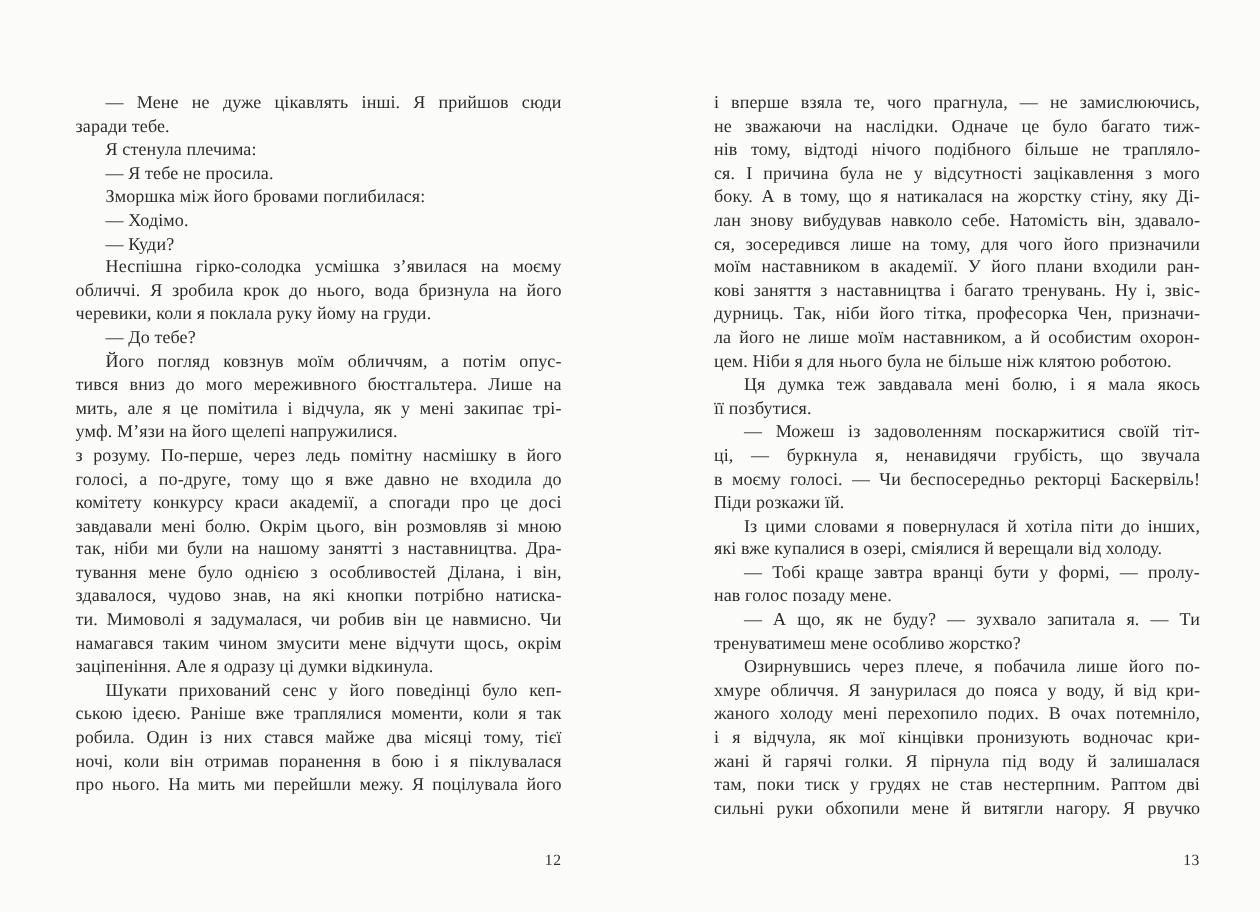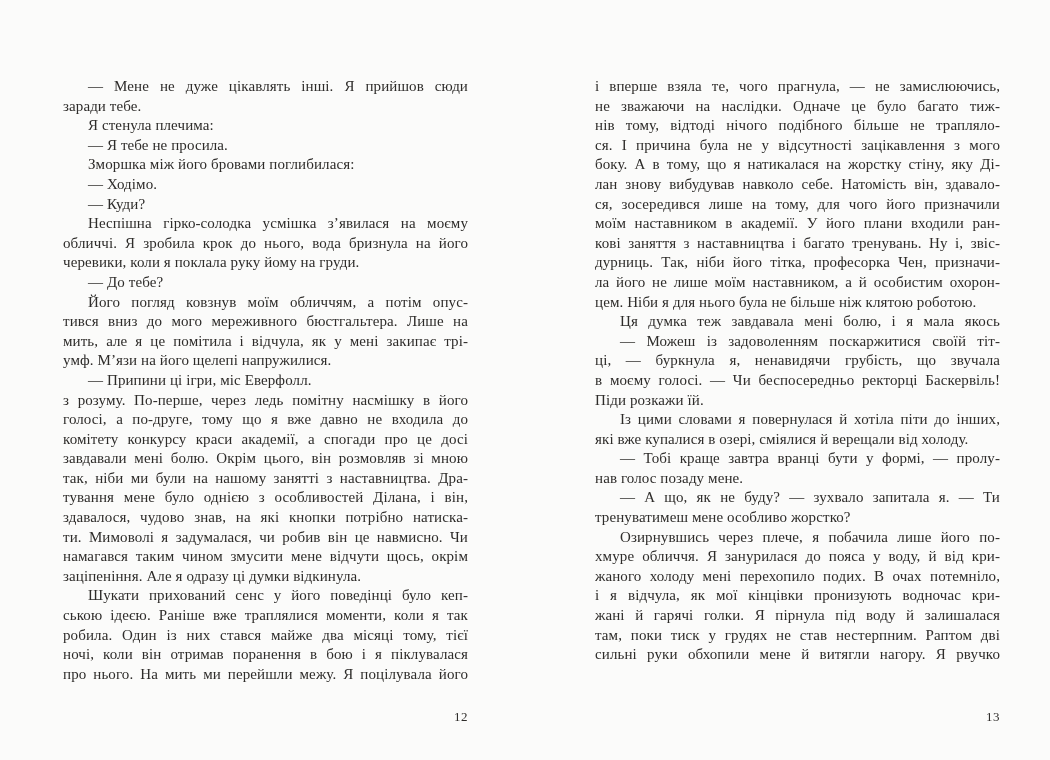--- a/index.html
+++ b/index.html
@@ -88,23 +88,20 @@
         <div class="para">
           <div class="line indent end">— До тебе?</div>
         </div>
         <div class="para">
           <div class="line indent">Його погляд ковзнув моїм обличчям, а потім опус-</div>
           <div class="line">тився вниз до мого мереживного бюстгальтера. Лише на</div>
           <div class="line">мить, але я це помітила і відчула, як у мені закипає трі-</div>
           <div class="line end">умф. М’язи на його щелепі напружилися.</div>
         </div>
         <div class="para">
-          <div class="line indent end">— Припини ці ігри, міс Еверфолл.</div>
-        </div>
-        <div class="para">
           <div class="line">з розуму. По-перше, через ледь помітну насмішку в його</div>
           <div class="line">голосі, а по-друге, тому що я вже давно не входила до</div>
           <div class="line">комітету конкурсу краси академії, а спогади про це досі</div>
           <div class="line">завдавали мені болю. Окрім цього, він розмовляв зі мною</div>
           <div class="line">так, ніби ми були на нашому занятті з наставництва. Дра-</div>
           <div class="line">тування мене було однією з особливостей Ділана, і він,</div>
           <div class="line">здавалося, чудово знав, на які кнопки потрібно натиска-</div>
           <div class="line">ти. Мимоволі я задумалася, чи робив він це навмисно. Чи</div>
           <div class="line">намагався таким чином змусити мене відчути щось, окрім</div>
           <div class="line end">заціпеніння. Але я одразу ці думки відкинула.</div>
@@ -130,20 +127,21 @@
           <div class="line">лан знову вибудував навколо себе. Натомість він, здавало-</div>
           <div class="line">ся, зосередився лише на тому, для чого його призначили</div>
           <div class="line">моїм наставником в академії. У його плани входили ран-</div>
           <div class="line">кові заняття з наставництва і багато тренувань. Ну і, звіс-</div>
           <div class="line">дурниць. Так, ніби його тітка, професорка Чен, призначи-</div>
           <div class="line">ла його не лише моїм наставником, а й особистим охорон-</div>
           <div class="line end">цем. Ніби я для нього була не більше ніж клятою роботою.</div>
         </div>
         <div class="para">
           <div class="line indent">Ця думка теж завдавала мені болю, і я мала якось</div>
+          <div class="line end">її позбутися.</div>
         </div>
         <div class="para">
           <div class="line indent">— Можеш із задоволенням поскаржитися своїй тіт-</div>
           <div class="line">ці, — буркнула я, ненавидячи грубість, що звучала</div>
           <div class="line">в моєму голосі. — Чи беспосередньо ректорці Баскервіль!</div>
           <div class="line end">Піди розкажи їй.</div>
         </div>
         <div class="para">
           <div class="line indent">Із цими словами я повернулася й хотіла піти до інших,</div>
           <div class="line end">які вже купалися в озері, сміялися й верещали від холоду.</div>

